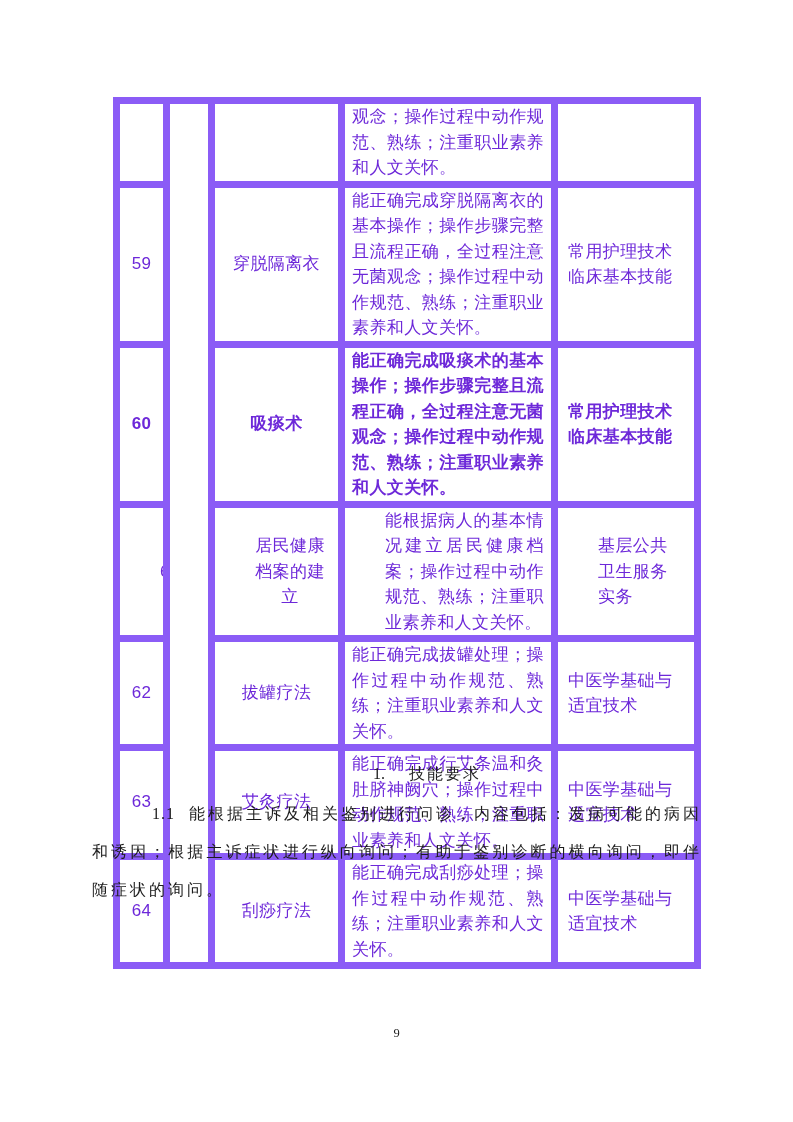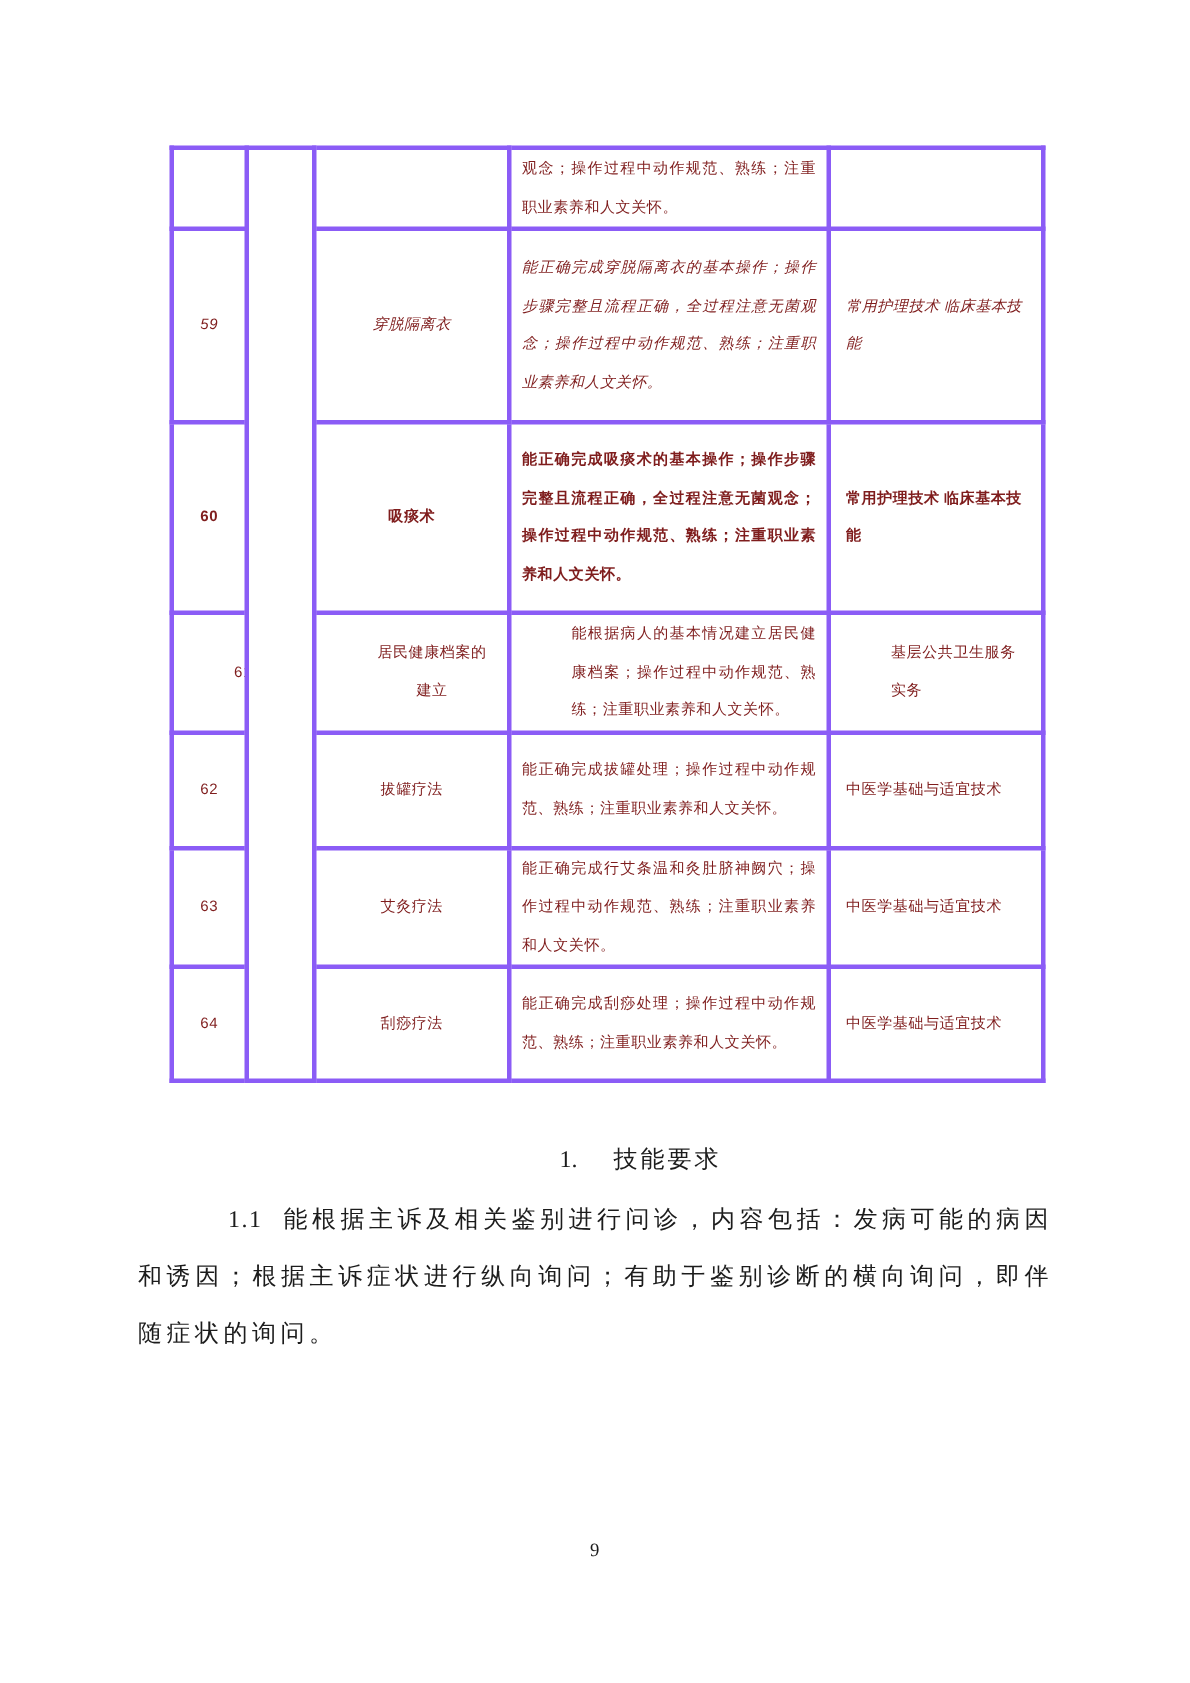--- a/index.html
+++ b/index.html
@@ -19,40 +19,40 @@
 
   
   table.skills {
     position: absolute;
     left: 113px; top: 97px;
     width: 581px;
     border-collapse: collapse;
     table-layout: fixed;
   }
   table.skills td {
-    border: 3px solid #8b5cf6;
+    border: 7px solid #8b5cf6;
     vertical-align: middle;
-    font-size: 10px;
+    font-size: 17px;
     line-height: 25.5px;
     letter-spacing: 0.4px;
-    color: #7f1d1d;
+    color: #6d28d9;
     overflow: hidden;
   }
   td.c-no {
     text-align: center;
     font-family: "Liberation Sans", sans-serif;
     font-size: 12.5px;
     letter-spacing: 0;
   }
   td.c-merged { border-top: 1px solid #3f3f3f; border-bottom: 1px solid #3f3f3f; }
   td.c-skill { text-align: center; padding: 0 13px; }
   td.c-desc  { text-align: justify; text-align-last: left; padding: 0 7px; }
   td.c-cat   { text-align: left; padding: 0 10px; }
   tr.rh-cont td { height: 51px; }
-  tr.rh-59 td { height: 129px; font-style: italic; }
+  tr.rh-59 td { height: 129px; }
   tr.rh-60 td { height: 127px; font-weight: bold; }
   tr.rh-61 td { height: 77px; padding-left: 40px; }
   tr.rh-62 td { height: 77px; }
   tr.rh-63 td { height: 76px; }
   tr.rh-64 td { height: 76px; }
 
   
   .section {
     position: absolute;
     left: 92px; top: 738px;

